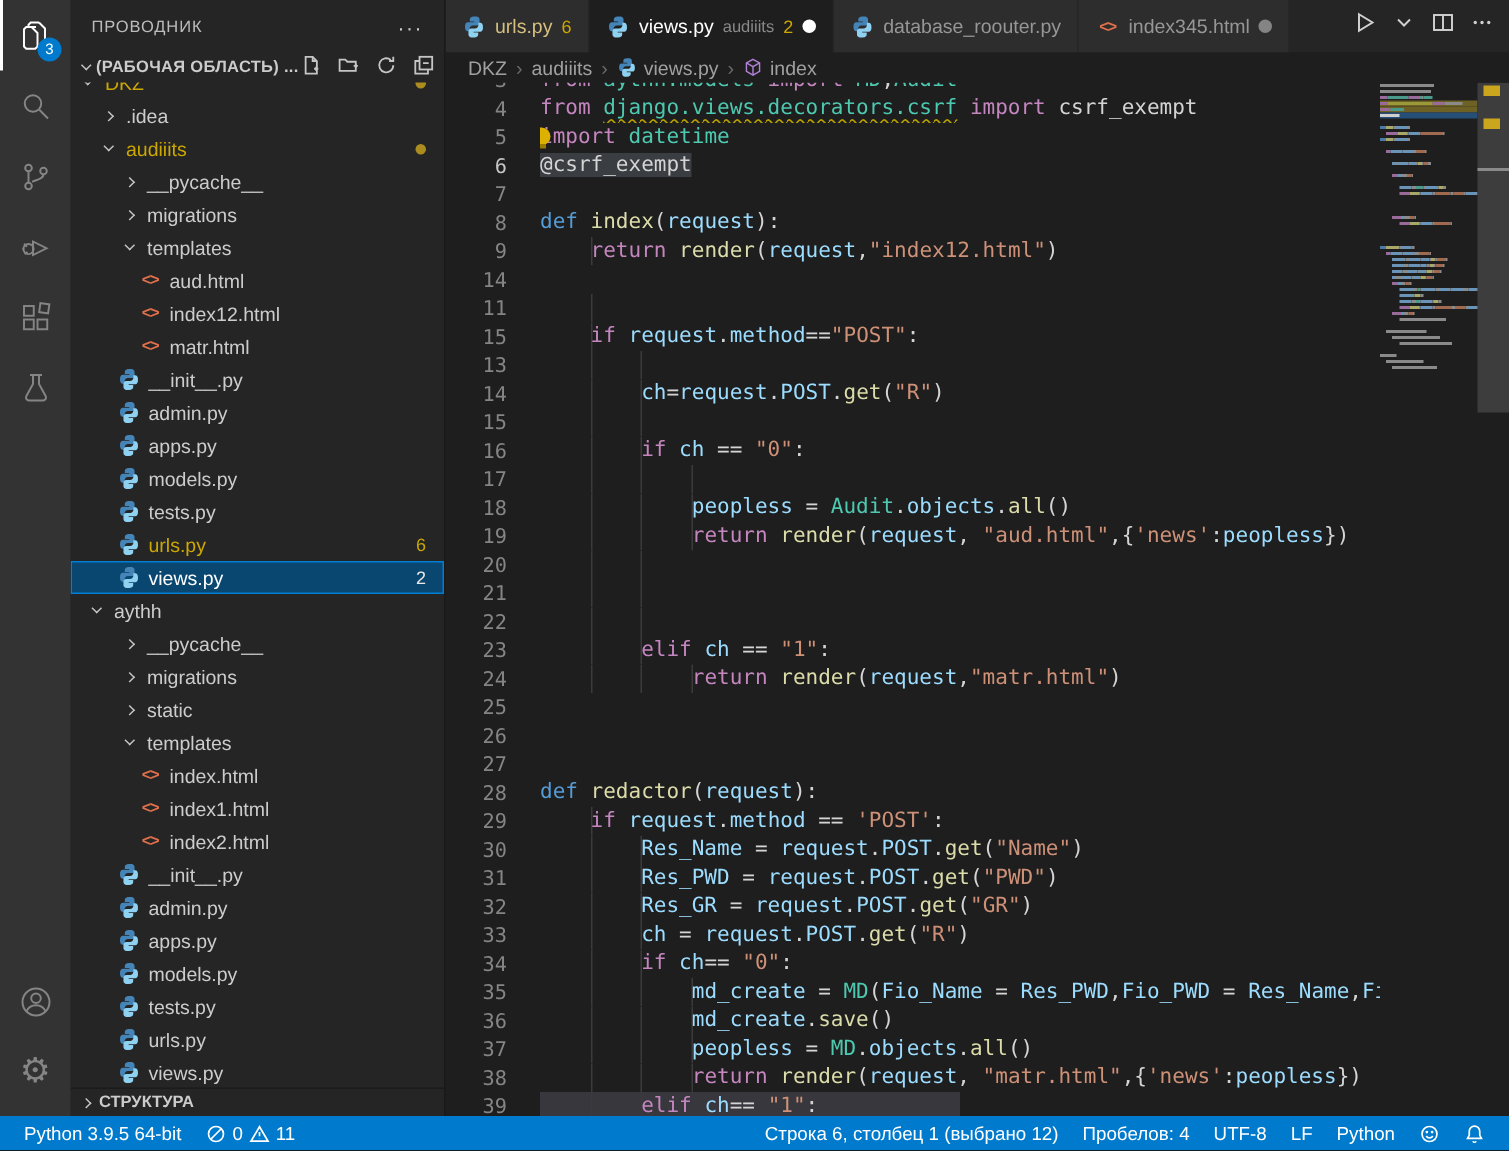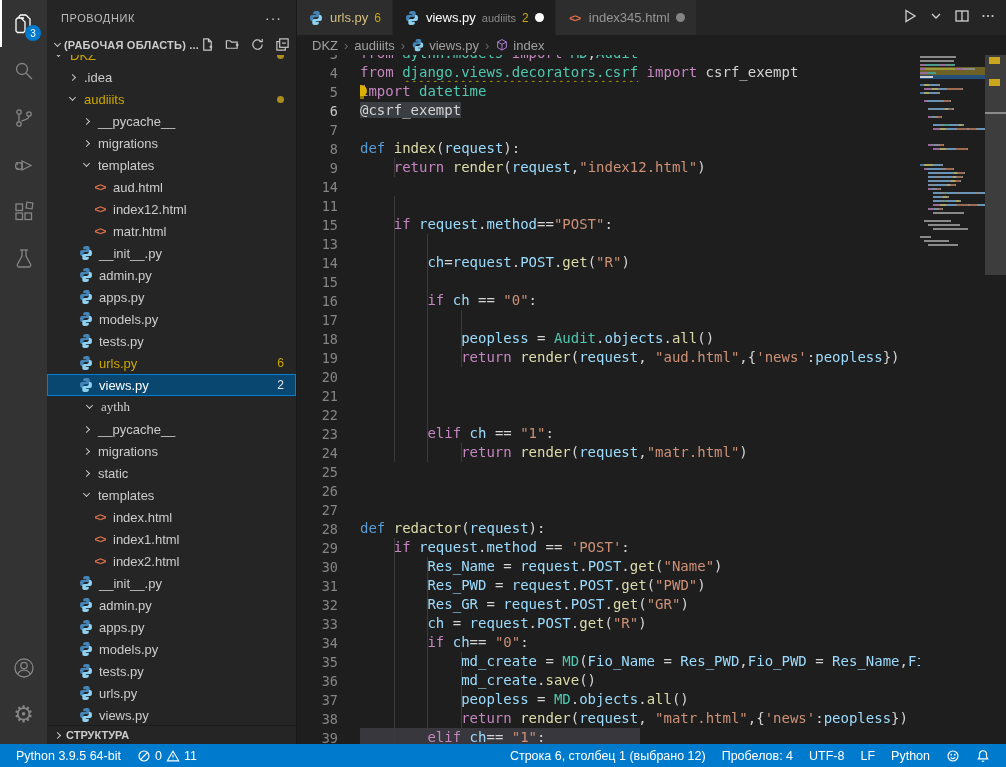--- a/index.html
+++ b/index.html
@@ -310,21 +310,21 @@
           <div class="row selected" style="padding-left: 31px;">
             <span class="ficon">
               <svg viewBox="0 0 16 16">
                 <path fill="var(--py-blue)" d="M7.9 1C6 1 5.2 1.9 5.2 3v1.3h3v.6H3.9C2.6 4.9 2 6 2 7.9c0 1.9.6 3 1.9 3h1.2V9.2C5.1 8 6.1 7 7.3 7h2.6c1 0 1.8-.8 1.8-1.9V3c0-1.1-.9-2-2-2H7.9z"></path>
                 <path fill="var(--py-light)" d="M8.1 15c1.9 0 2.7-.9 2.7-2v-1.3h-3v-.6h4.3c1.3 0 1.9-1.1 1.9-3 0-1.9-.6-3-1.9-3h-1.2v1.7c0 1.2-1 2.2-2.2 2.2H6.1c-1 0-1.8.8-1.8 1.9V13c0 1.1.9 2 2 2h1.8z"></path>
               </svg>
             </span>
             <span>views.py</span>
             <span class="row-badge">2</span>
           </div>
-          <div class="row" style="padding-left: 34px; font-family: Liberation Serif, serif;">
+          <div class="row" style="padding-left: 9px;">
             <span class="twslot">
               <span class="tw open"></span>
             </span>
             <span>aythh</span>
           </div>
           <div class="row" style="padding-left: 31px;">
             <span class="twslot">
               <span class="tw closed"></span>
             </span>
             <span>__pycache__</span>
@@ -453,20 +453,29 @@
             <span class="ficon">
               <svg viewBox="0 0 16 16">
                 <path fill="var(--py-blue)" d="M7.9 1C6 1 5.2 1.9 5.2 3v1.3h3v.6H3.9C2.6 4.9 2 6 2 7.9c0 1.9.6 3 1.9 3h1.2V9.2C5.1 8 6.1 7 7.3 7h2.6c1 0 1.8-.8 1.8-1.9V3c0-1.1-.9-2-2-2H7.9z"></path>
                 <path fill="var(--py-light)" d="M8.1 15c1.9 0 2.7-.9 2.7-2v-1.3h-3v-.6h4.3c1.3 0 1.9-1.1 1.9-3 0-1.9-.6-3-1.9-3h-1.2v1.7c0 1.2-1 2.2-2.2 2.2H6.1c-1 0-1.8.8-1.8 1.9V13c0 1.1.9 2 2 2h1.8z"></path>
               </svg>
             </span>
             <span class="tab-label">views.py</span>
             <span class="tab-hint">audiiits</span>
             <span class="tab-badge">2</span>
             <span class="tab-dot white"></span>
+          </div>
+          <div class="tab">
+            <span class="ficon">
+              <svg viewBox="0 0 16 16">
+                <path fill="var(--py-blue)" d="M7.9 1C6 1 5.2 1.9 5.2 3v1.3h3v.6H3.9C2.6 4.9 2 6 2 7.9c0 1.9.6 3 1.9 3h1.2V9.2C5.1 8 6.1 7 7.3 7h2.6c1 0 1.8-.8 1.8-1.9V3c0-1.1-.9-2-2-2H7.9z"></path>
+                <path fill="var(--py-light)" d="M8.1 15c1.9 0 2.7-.9 2.7-2v-1.3h-3v-.6h4.3c1.3 0 1.9-1.1 1.9-3 0-1.9-.6-3-1.9-3h-1.2v1.7c0 1.2-1 2.2-2.2 2.2H6.1c-1 0-1.8.8-1.8 1.9V13c0 1.1.9 2 2 2h1.8z"></path>
+              </svg>
+            </span>
+            <span class="tab-label">database_roouter.py</span>
           </div>
           <div class="tab">
             <span class="ficon">
               <span class="htmlglyph">&lt;&gt;</span>
             </span>
             <span class="tab-label">index345.html</span>
             <span class="tab-dot gray"></span>
           </div>
         </div>
       <div class="tab-actions" id="tabActions">

